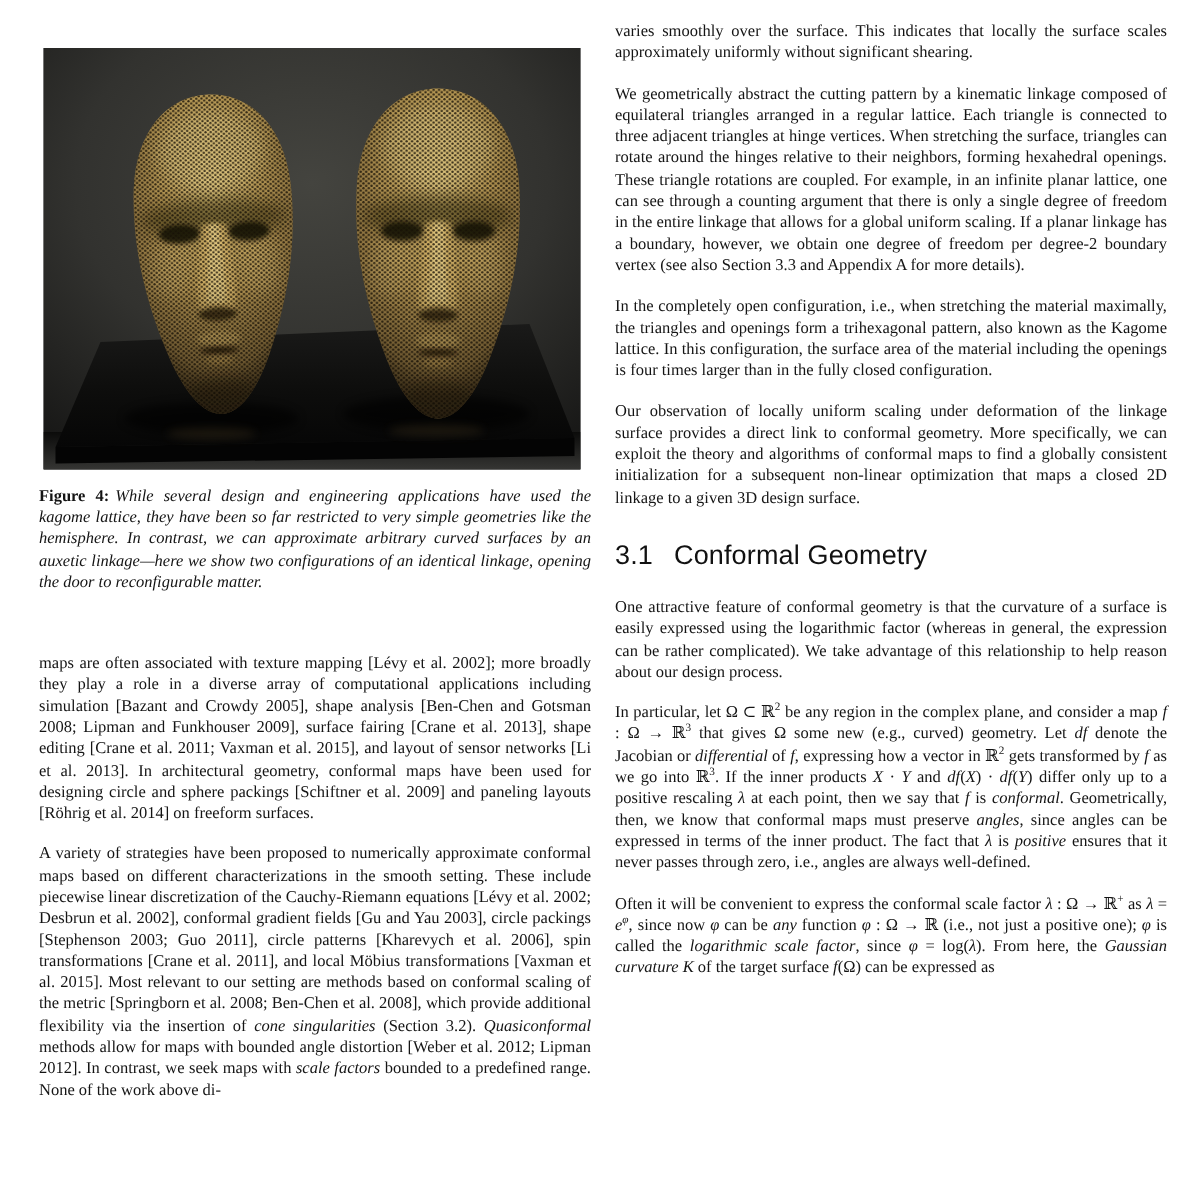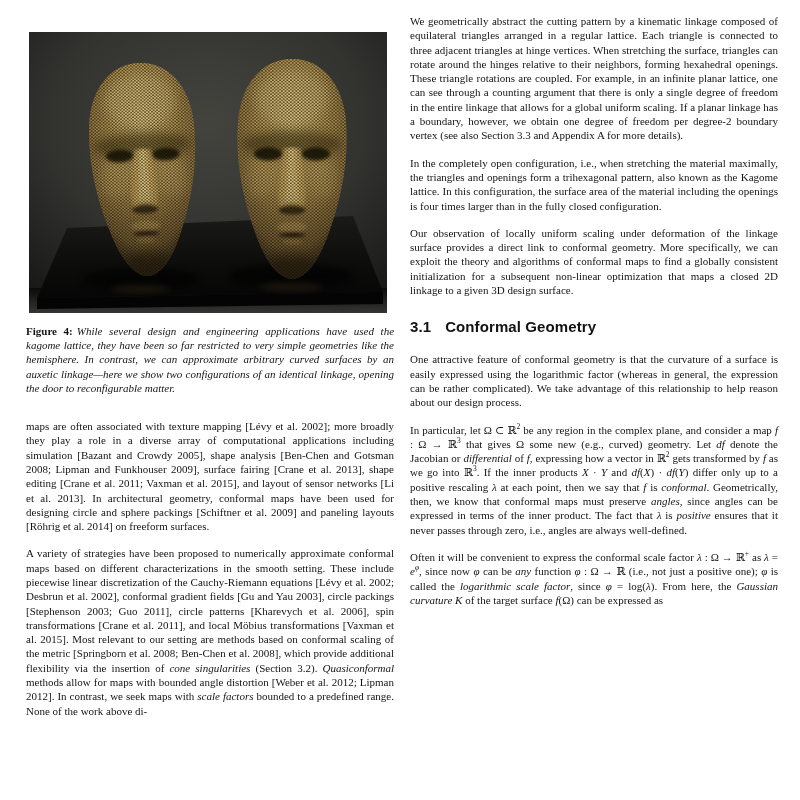--- a/index.html
+++ b/index.html
@@ -8,23 +8,23 @@
         font-family:"Liberation Serif","DejaVu Serif","DejaVu Sans",serif;
         font-size:11px;color:#141414;}
   .col{position:absolute;width:368px;}
   .col-left{left:26px;top:32px;}
   .col-right{left:410px;top:14px;}
   figure{margin:0;padding:0;}
   .fig-svg{display:block;width:358px;height:281px;margin-left:3px;background:#222;}
   figcaption{margin-top:11px;line-height:14.2px;text-align:justify;font-style:italic;}
   .cap-label{font-weight:bold;font-style:normal;margin-right:4px;}
   p.body{margin:0 0 13px 0;line-height:14.3px;text-align:justify;hyphens:none;}
-  p.after-figure{margin-top:24px;}
+  p.after-figure{margin-top:40px;}
   h2.sec{font-family:"Liberation Sans","DejaVu Sans",sans-serif;
-         font-size:15px;font-weight:bold;color:#111;
+         font-size:18px;font-weight:normal;color:#111;
          margin:21px 0 17px 0;letter-spacing:0.1px;}
   h2.sec .hnum{margin-right:14px;}
   .it{font-style:italic;}
   sup{font-size:68%;line-height:0;vertical-align:super;}
 </style>
 </head>
 <body>
 
 <div class="page">
 
@@ -119,20 +119,21 @@
       <figcaption>
         <span class="cap-label">Figure 4:</span><span class="cap-text">While several design and engineering applications have used the kagome lattice, they have been so far restricted to very simple geometries like the hemisphere. In contrast, we can approximate arbitrary curved surfaces by an auxetic linkage—here we show two configurations of an identical linkage, opening the door to reconfigurable matter.</span>
       </figcaption>
     </figure>
 
     <p class="body after-figure"><span>maps are often associated with texture mapping [Lévy et al. 2002]; more broadly they play a role in a diverse array of computational applications including simulation [Bazant and Crowdy 2005], shape analysis [Ben-Chen and Gotsman 2008; Lipman and Funkhouser 2009], surface fairing [Crane et al. 2013], shape editing [Crane et al. 2011; Vaxman et al. 2015], and layout of sensor networks [Li et al. 2013]. In architectural geometry, conformal maps have been used for designing circle and sphere packings [Schiftner et al. 2009] and paneling layouts [Röhrig et al. 2014] on freeform surfaces.</span></p>
     <p class="body"><span>A variety of strategies have been proposed to numerically approximate conformal maps based on different characterizations in the smooth setting. These include piecewise linear discretization of the Cauchy-Riemann equations [Lévy et al. 2002; Desbrun et al. 2002], conformal gradient fields [Gu and Yau 2003], circle packings [Stephenson 2003; Guo 2011], circle patterns [Kharevych et al. 2006], spin transformations [Crane et al. 2011], and local Möbius transformations [Vaxman et al. 2015]. Most relevant to our setting are methods based on conformal scaling of the metric [Springborn et al. 2008; Ben-Chen et al. 2008], which provide additional flexibility via the insertion of </span><span class="it">cone singularities</span><span> (Section 3.2). </span><span class="it">Quasiconformal</span><span> methods allow for maps with bounded angle distortion [Weber et al. 2012; Lipman 2012]. In contrast, we seek maps with </span><span class="it">scale factors</span><span> bounded to a predefined range. None of the work above di-</span></p>
   </div>
 
   <div class="col col-right">
+    <p class="body"><span>varies smoothly over the surface. This indicates that locally the surface scales approximately uniformly without significant shearing.</span></p>
     <p class="body"><span>We geometrically abstract the cutting pattern by a kinematic linkage composed of equilateral triangles arranged in a regular lattice. Each triangle is connected to three adjacent triangles at hinge vertices. When stretching the surface, triangles can rotate around the hinges relative to their neighbors, forming hexahedral openings. These triangle rotations are coupled. For example, in an infinite planar lattice, one can see through a counting argument that there is only a single degree of freedom in the entire linkage that allows for a global uniform scaling. If a planar linkage has a boundary, however, we obtain one degree of freedom per degree-2 boundary vertex (see also Section 3.3 and Appendix A for more details).</span></p>
     <p class="body"><span>In the completely open configuration, i.e., when stretching the material maximally, the triangles and openings form a trihexagonal pattern, also known as the Kagome lattice. In this configuration, the surface area of the material including the openings is four times larger than in the fully closed configuration.</span></p>
     <p class="body"><span>Our observation of locally uniform scaling under deformation of the linkage surface provides a direct link to conformal geometry. More specifically, we can exploit the theory and algorithms of conformal maps to find a globally consistent initialization for a subsequent non-linear optimization that maps a closed 2D linkage to a given 3D design surface.</span></p>
     <h2 class="sec">
       <span class="hnum">3.1</span><span>Conformal Geometry</span>
     </h2>
     <p class="body"><span>One attractive feature of conformal geometry is that the curvature of a surface is easily expressed using the logarithmic factor (whereas in general, the expression can be rather complicated). We take advantage of this relationship to help reason about our design process.</span></p>
     <p class="body"><span>In particular, let Ω ⊂ ℝ</span><sup>2</sup><span> be any region in the complex plane, and consider a map </span><span class="it">f</span><span> : Ω → ℝ</span><sup>3</sup><span> that gives Ω some new (e.g., curved) geometry. Let </span><span class="it">df</span><span> denote the Jacobian or </span><span class="it">differential</span><span> of </span><span class="it">f</span><span>, expressing how a vector in ℝ</span><sup>2</sup><span> gets transformed by </span><span class="it">f</span><span> as we go into ℝ</span><sup>3</sup><span>. If the inner products </span><span class="it">X</span><span> · </span><span class="it">Y</span><span> and </span><span class="it">df</span><span>(</span><span class="it">X</span><span>) · </span><span class="it">df</span><span>(</span><span class="it">Y</span><span>) differ only up to a positive rescaling </span><span class="it">λ</span><span> at each point, then we say that </span><span class="it">f</span><span> is </span><span class="it">conformal</span><span>. Geometrically, then, we know that conformal maps must preserve </span><span class="it">angles</span><span>, since angles can be expressed in terms of the inner product. The fact that </span><span class="it">λ</span><span> is </span><span class="it">positive</span><span> ensures that it never passes through zero, i.e., angles are always well-defined.</span></p>
     <p class="body"><span>Often it will be convenient to express the conformal scale factor </span><span class="it">λ</span><span> : Ω → ℝ</span><sup>+</sup><span> as </span><span class="it">λ</span><span> = </span><span class="it">e</span><sup class="it">φ</sup><span>, since now </span><span class="it">φ</span><span> can be </span><span class="it">any</span><span> function </span><span class="it">φ</span><span> : Ω → ℝ (i.e., not just a positive one); </span><span class="it">φ</span><span> is called the </span><span class="it">logarithmic scale factor</span><span>, since </span><span class="it">φ</span><span> = log(</span><span class="it">λ</span><span>). From here, the </span><span class="it">Gaussian curvature K</span><span> of the target surface </span><span class="it">f</span><span>(Ω) can be expressed as</span></p>
   </div>

